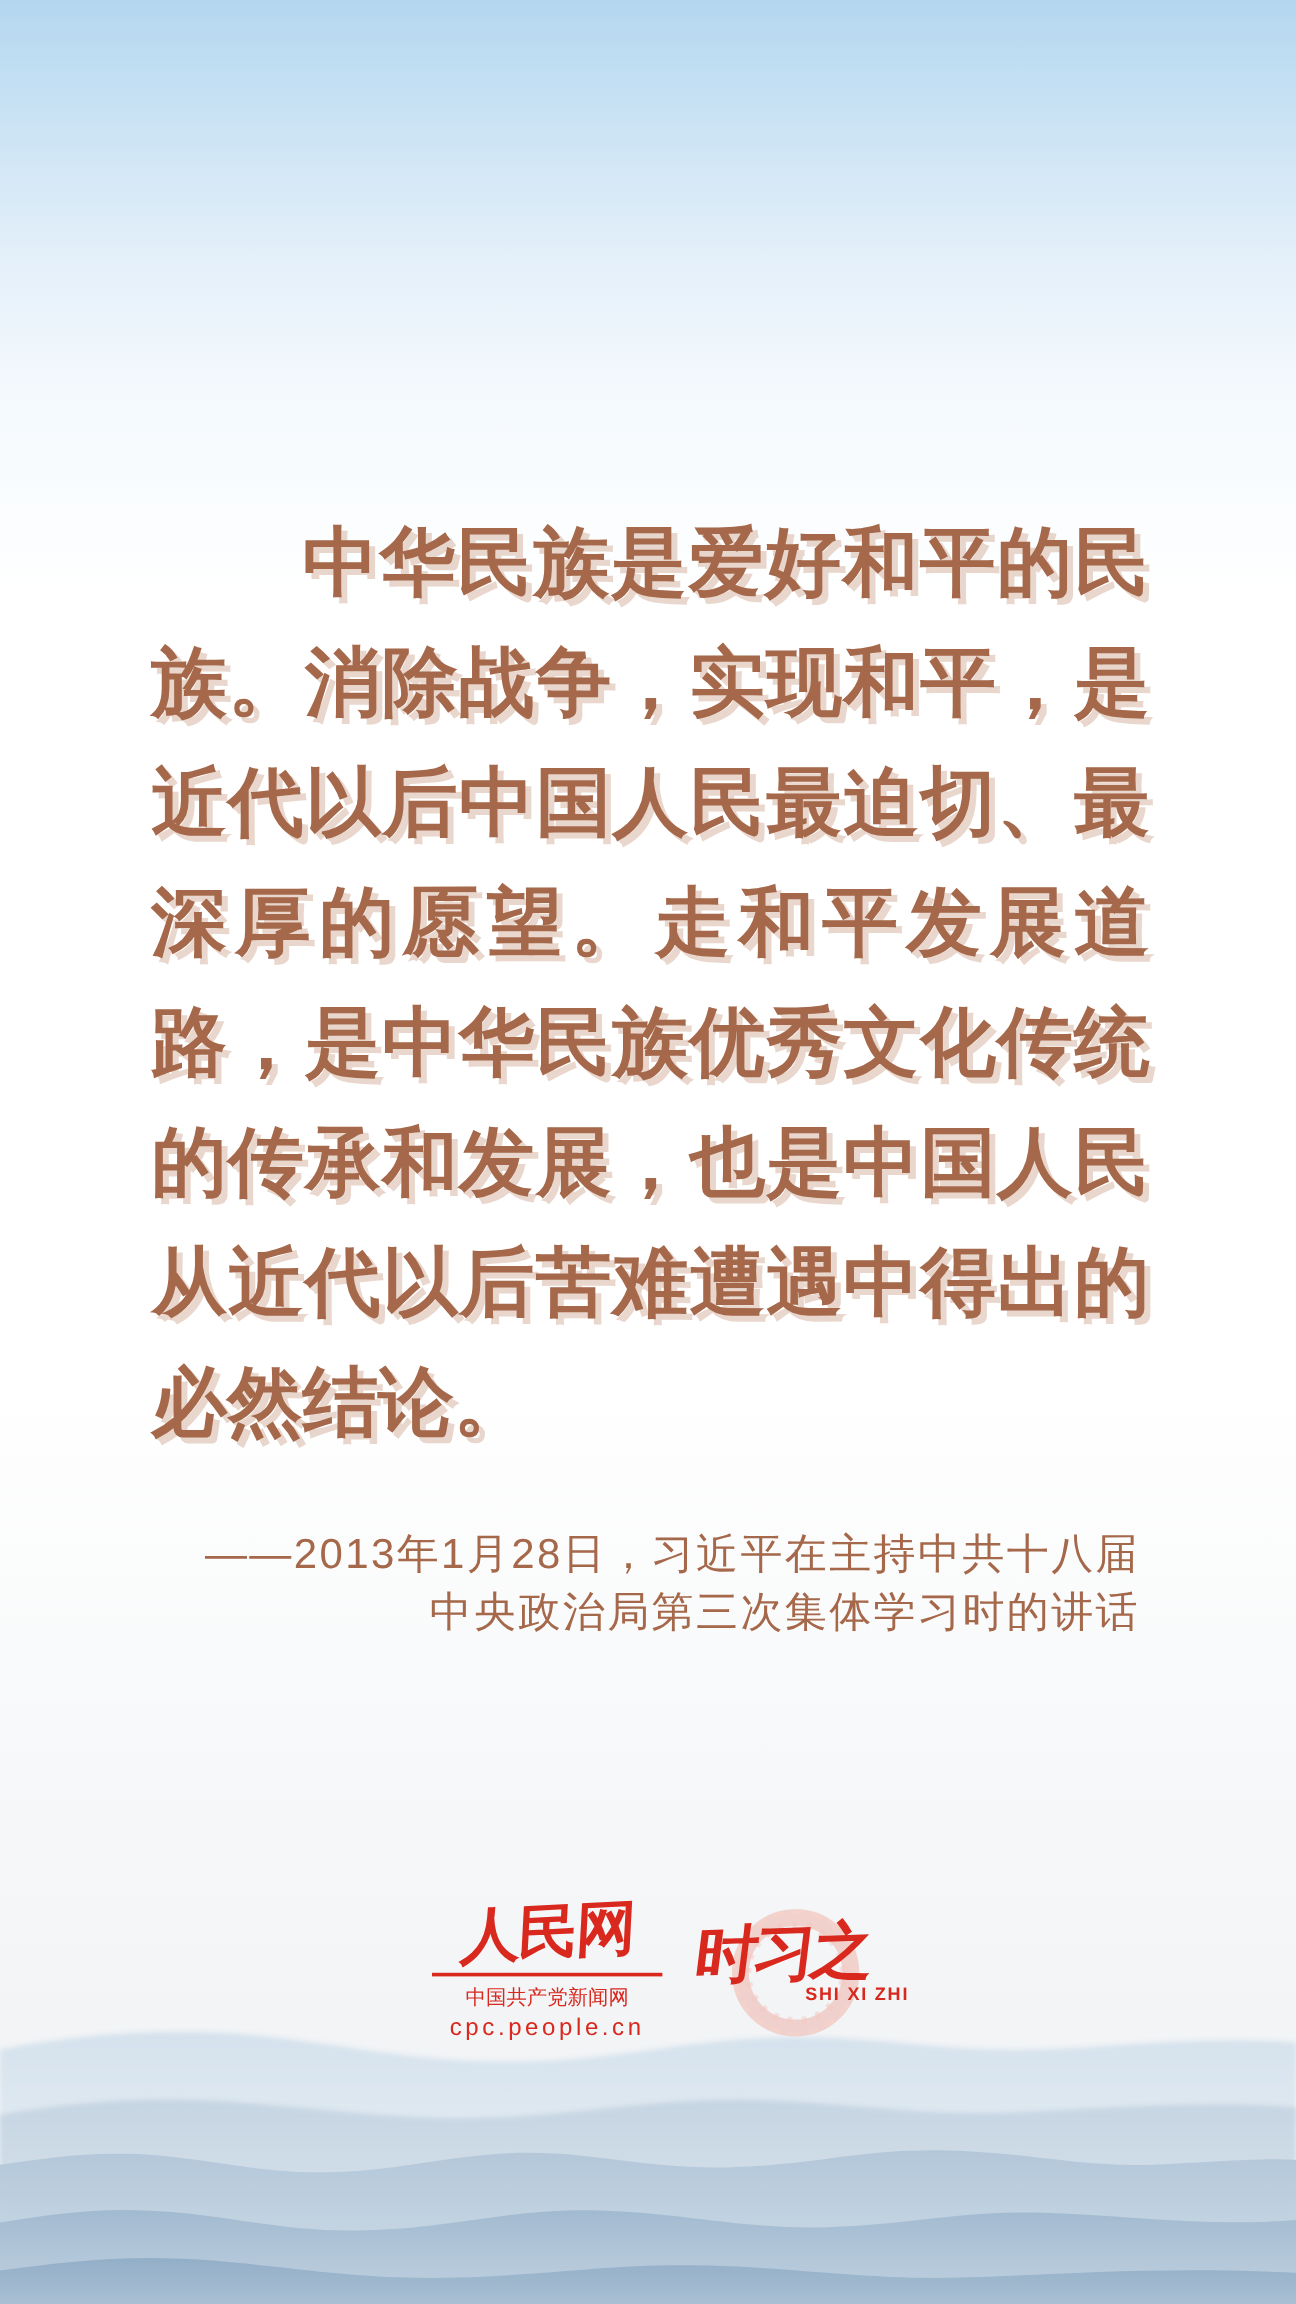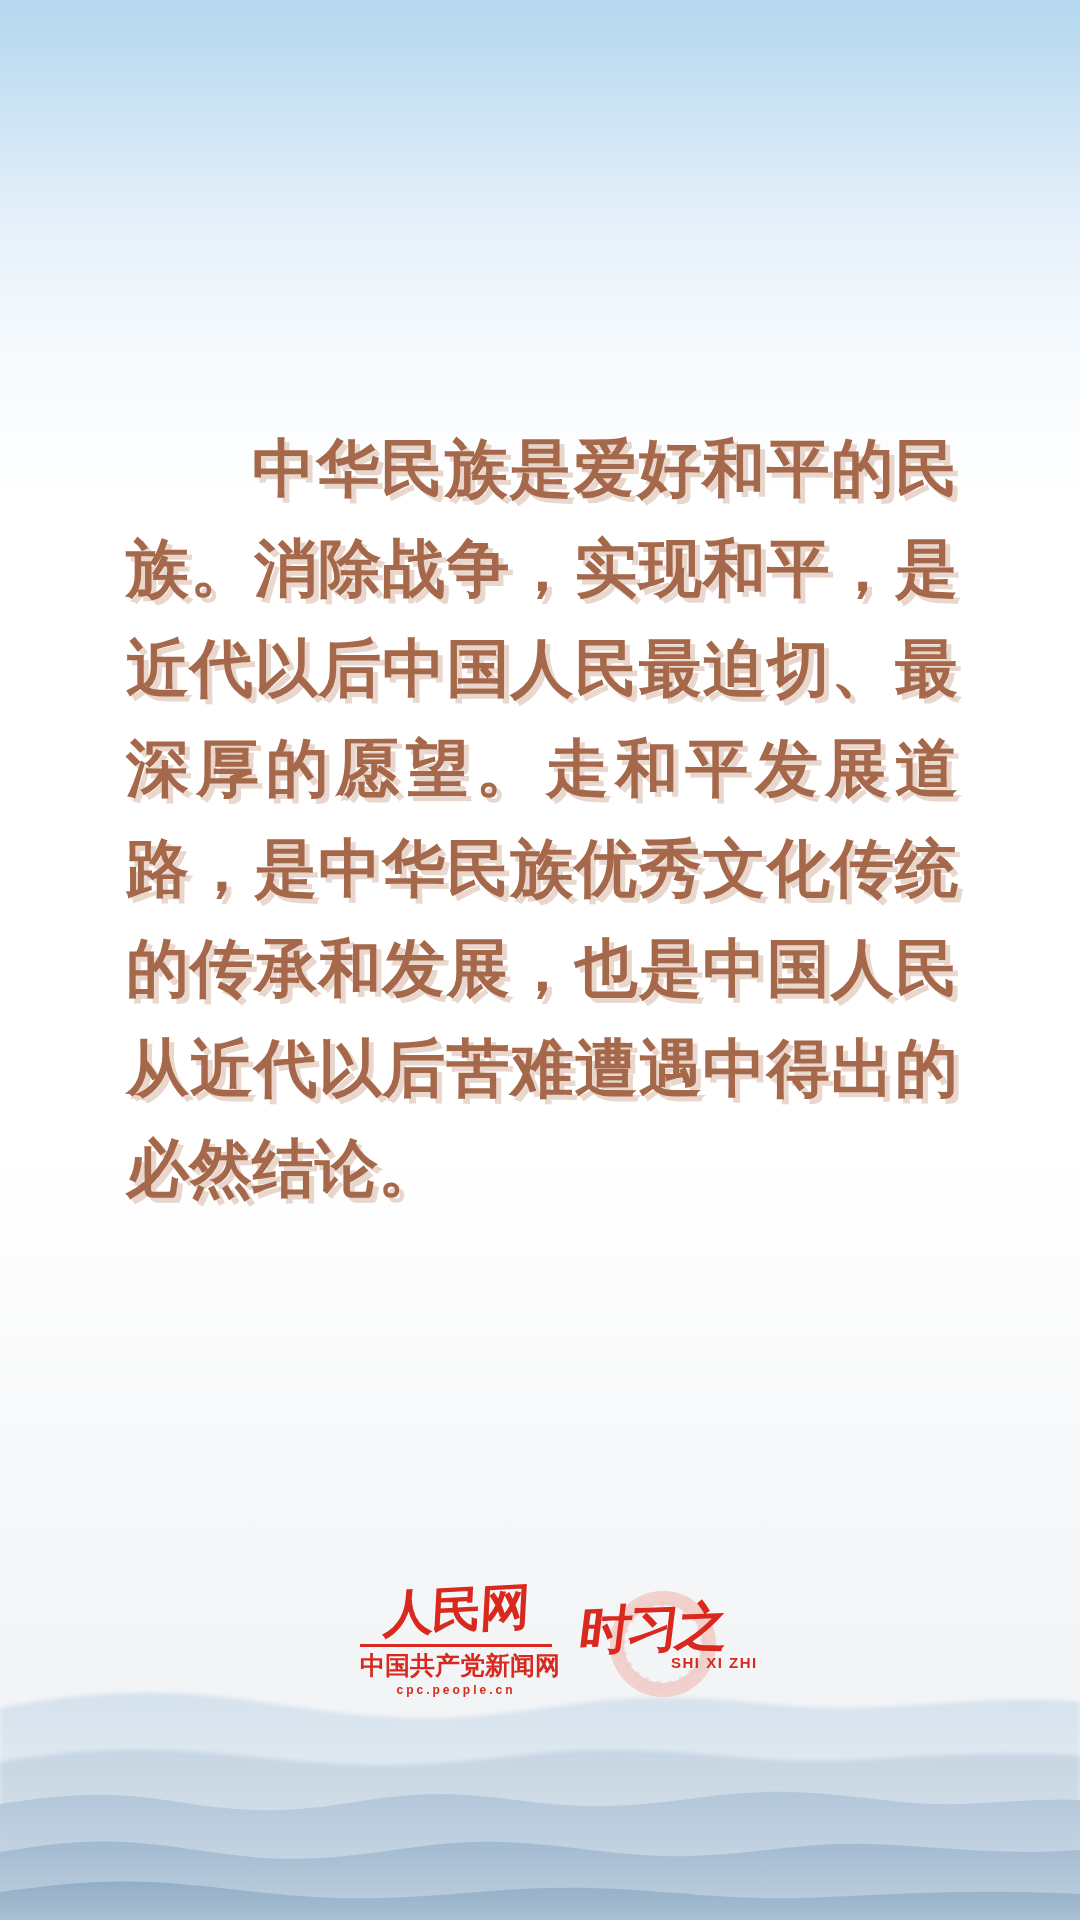--- a/index.html
+++ b/index.html
@@ -50,22 +50,22 @@
     position: absolute; left: 360px; top: 1578px; width: 192px;
     text-align: center; color: #d9281e;
   }
   .pd-script {
     font-size: 50px; font-weight: bold; line-height: 64px;
     letter-spacing: -2px;
     transform: skewX(-6deg) rotate(-3deg);
     height: 66px;
   }
   .pd-line { height: 3px; background: #d9281e; margin: 0 0 5px 0; }
-  .pd-site { font-size: 25px; font-weight: bold; letter-spacing: 0px; line-height: 26px; white-space: nowrap; }
-  .pd-url  { font-size: 12px; font-weight: bold; letter-spacing: 3px; line-height: 20px; margin-top: 2px; white-space: nowrap; }
+  .pd-site { font-size: 17px; font-weight: normal; letter-spacing: 0px; line-height: 26px; white-space: nowrap; }
+  .pd-url  { font-size: 20px; font-weight: normal; letter-spacing: 3px; line-height: 20px; margin-top: 2px; white-space: nowrap; }
 
   .sxz-logo { position: absolute; left: 570px; top: 1580px; width: 170px; height: 135px; }
   .sxz-ring { position: absolute; left: 0; top: 0; width: 170px; height: 135px; }
   .sxz-name {
     position: absolute; left: 10px; top: 22px;
     font-size: 52px; font-weight: 900; line-height: 1;
     letter-spacing: -4px;
     color: #d9281e;
     transform: skewX(-9deg) rotate(-2deg);
     white-space: nowrap;
@@ -220,20 +220,24 @@
       </div>
       <div class="q-line last">
         <span>必</span>
         <span>然</span>
         <span>结</span>
         <span>论</span>
         <span>。</span>
       </div>
     </div>
 
+  <div class="attribution">
+    <div>——2013年1月28日，习近平在主持中共十八届</div>
+    <div>中央政治局第三次集体学习时的讲话</div>
+  </div>
 
   <div class="pd-logo">
     <div class="pd-script">人民网</div>
     <div class="pd-line"></div>
     <div class="pd-site">中国共产党新闻网</div>
     <div class="pd-url">cpc.people.cn</div>
   </div>
 
   <div class="sxz-logo">
     <svg class="sxz-ring" viewBox="0 0 170 135" aria-hidden="true">

